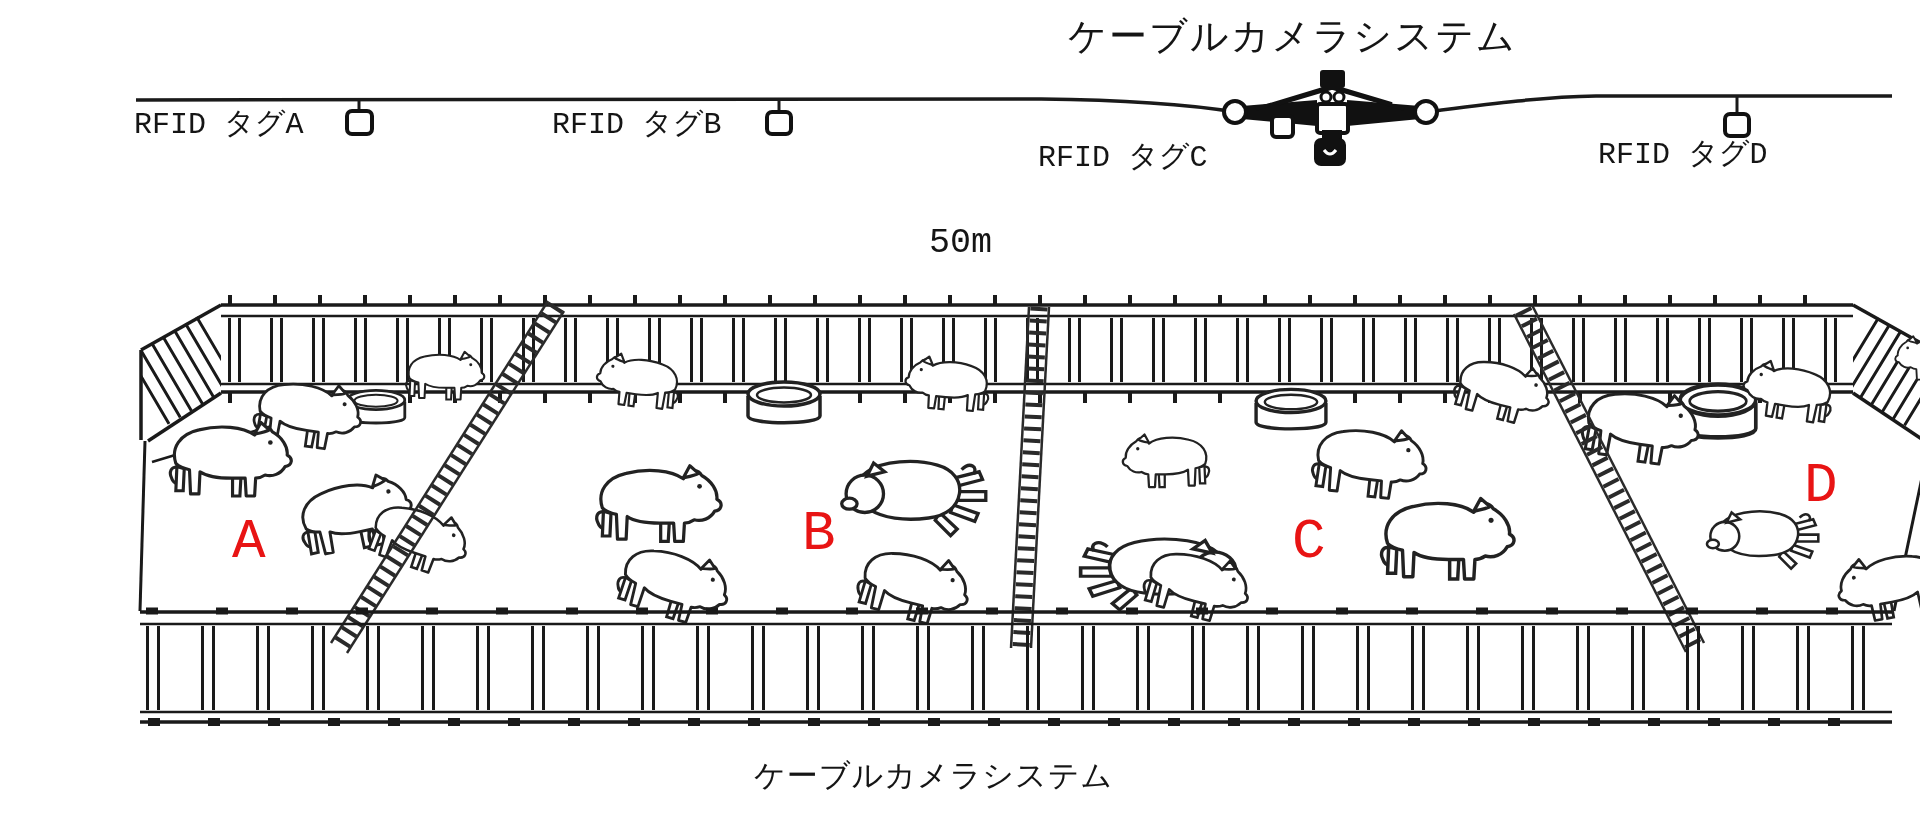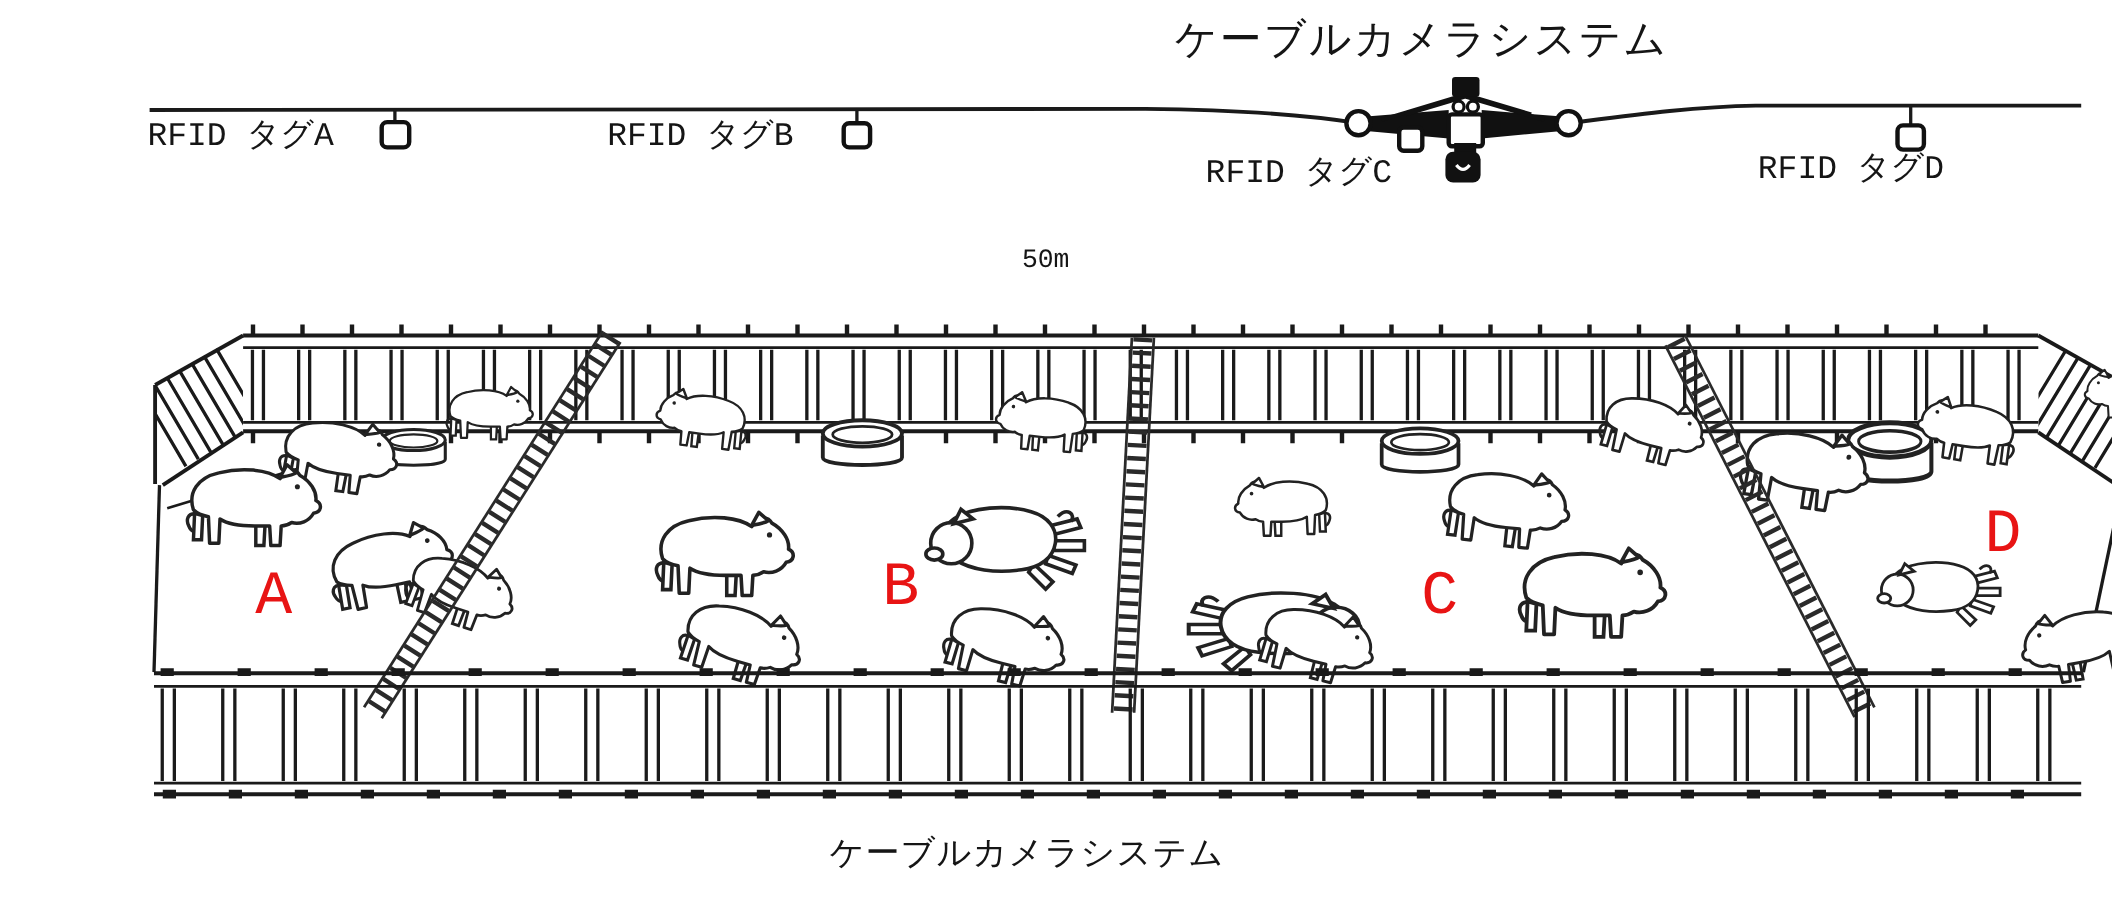--- a/index.html
+++ b/index.html
@@ -3,21 +3,21 @@
 <meta charset="utf-8">
 <style>
   html,body{margin:0;padding:0;background:#fff;}
   #canvas{position:relative;width:1920px;height:824px;background:#ffffff;overflow:hidden;
           font-family:Liberation Mono, monospace;margin-left:36px;}
   svg{position:absolute;left:0;top:0;}
   .lbl{position:absolute;color:#151515;white-space:nowrap;line-height:1;}
   .cap{font-size:38px;letter-spacing:2px;}
   .cap-b{font-size:31px;letter-spacing:1px;}
   .rfid{font-size:30px;}
-  .span50{font-size:24px;}
+  .span50{font-size:35px;}
   .pen-letter{font-size:56px;color:#e81414;font-weight:400;}
 </style>
 </head>
 <body>
 
 <div id="canvas">
 
   <svg width="1920" height="824" viewBox="0 0 1920 824">
     <defs>
 
@@ -183,21 +183,21 @@
       <line x1="110" y1="668" x2="1852" y2="668" stroke-width="84" stroke-dasharray="3 8 3 41"></line>
       <line x1="104" y1="712" x2="1856" y2="712" stroke-width="2.5"></line>
       <line x1="104" y1="722" x2="1856" y2="722" stroke-width="3.5"></line>
       <line x1="112" y1="722" x2="1850" y2="722" stroke-width="8" stroke-dasharray="12 48"></line>
     </g>
   </svg>
 
   <div class="lbl cap" style="left:1032px;top:20px;">ケーブルカメラシステム</div>
   <div class="lbl rfid" style="left:98px;top:110px;">RFID タグA</div>
   <div class="lbl rfid" style="left:516px;top:110px;">RFID タグB</div>
-  <div class="lbl rfid" style="left:1060px;top:143px;">RFID タグC</div>
+  <div class="lbl rfid" style="left:1002px;top:143px;">RFID タグC</div>
   <div class="lbl rfid" style="left:1562px;top:140px;">RFID タグD</div>
   <div class="lbl span50" style="left:893px;top:226px;">50m</div>
 
   <div class="lbl pen-letter" style="left:196px;top:514px;">A</div>
   <div class="lbl pen-letter" style="left:766px;top:506px;">B</div>
   <div class="lbl pen-letter" style="left:1256px;top:514px;">C</div>
   <div class="lbl pen-letter" style="left:1768px;top:458px;">D</div>
 
   <div class="lbl cap-b" style="left:718px;top:762px;">ケーブルカメラシステム</div>
 </div>

